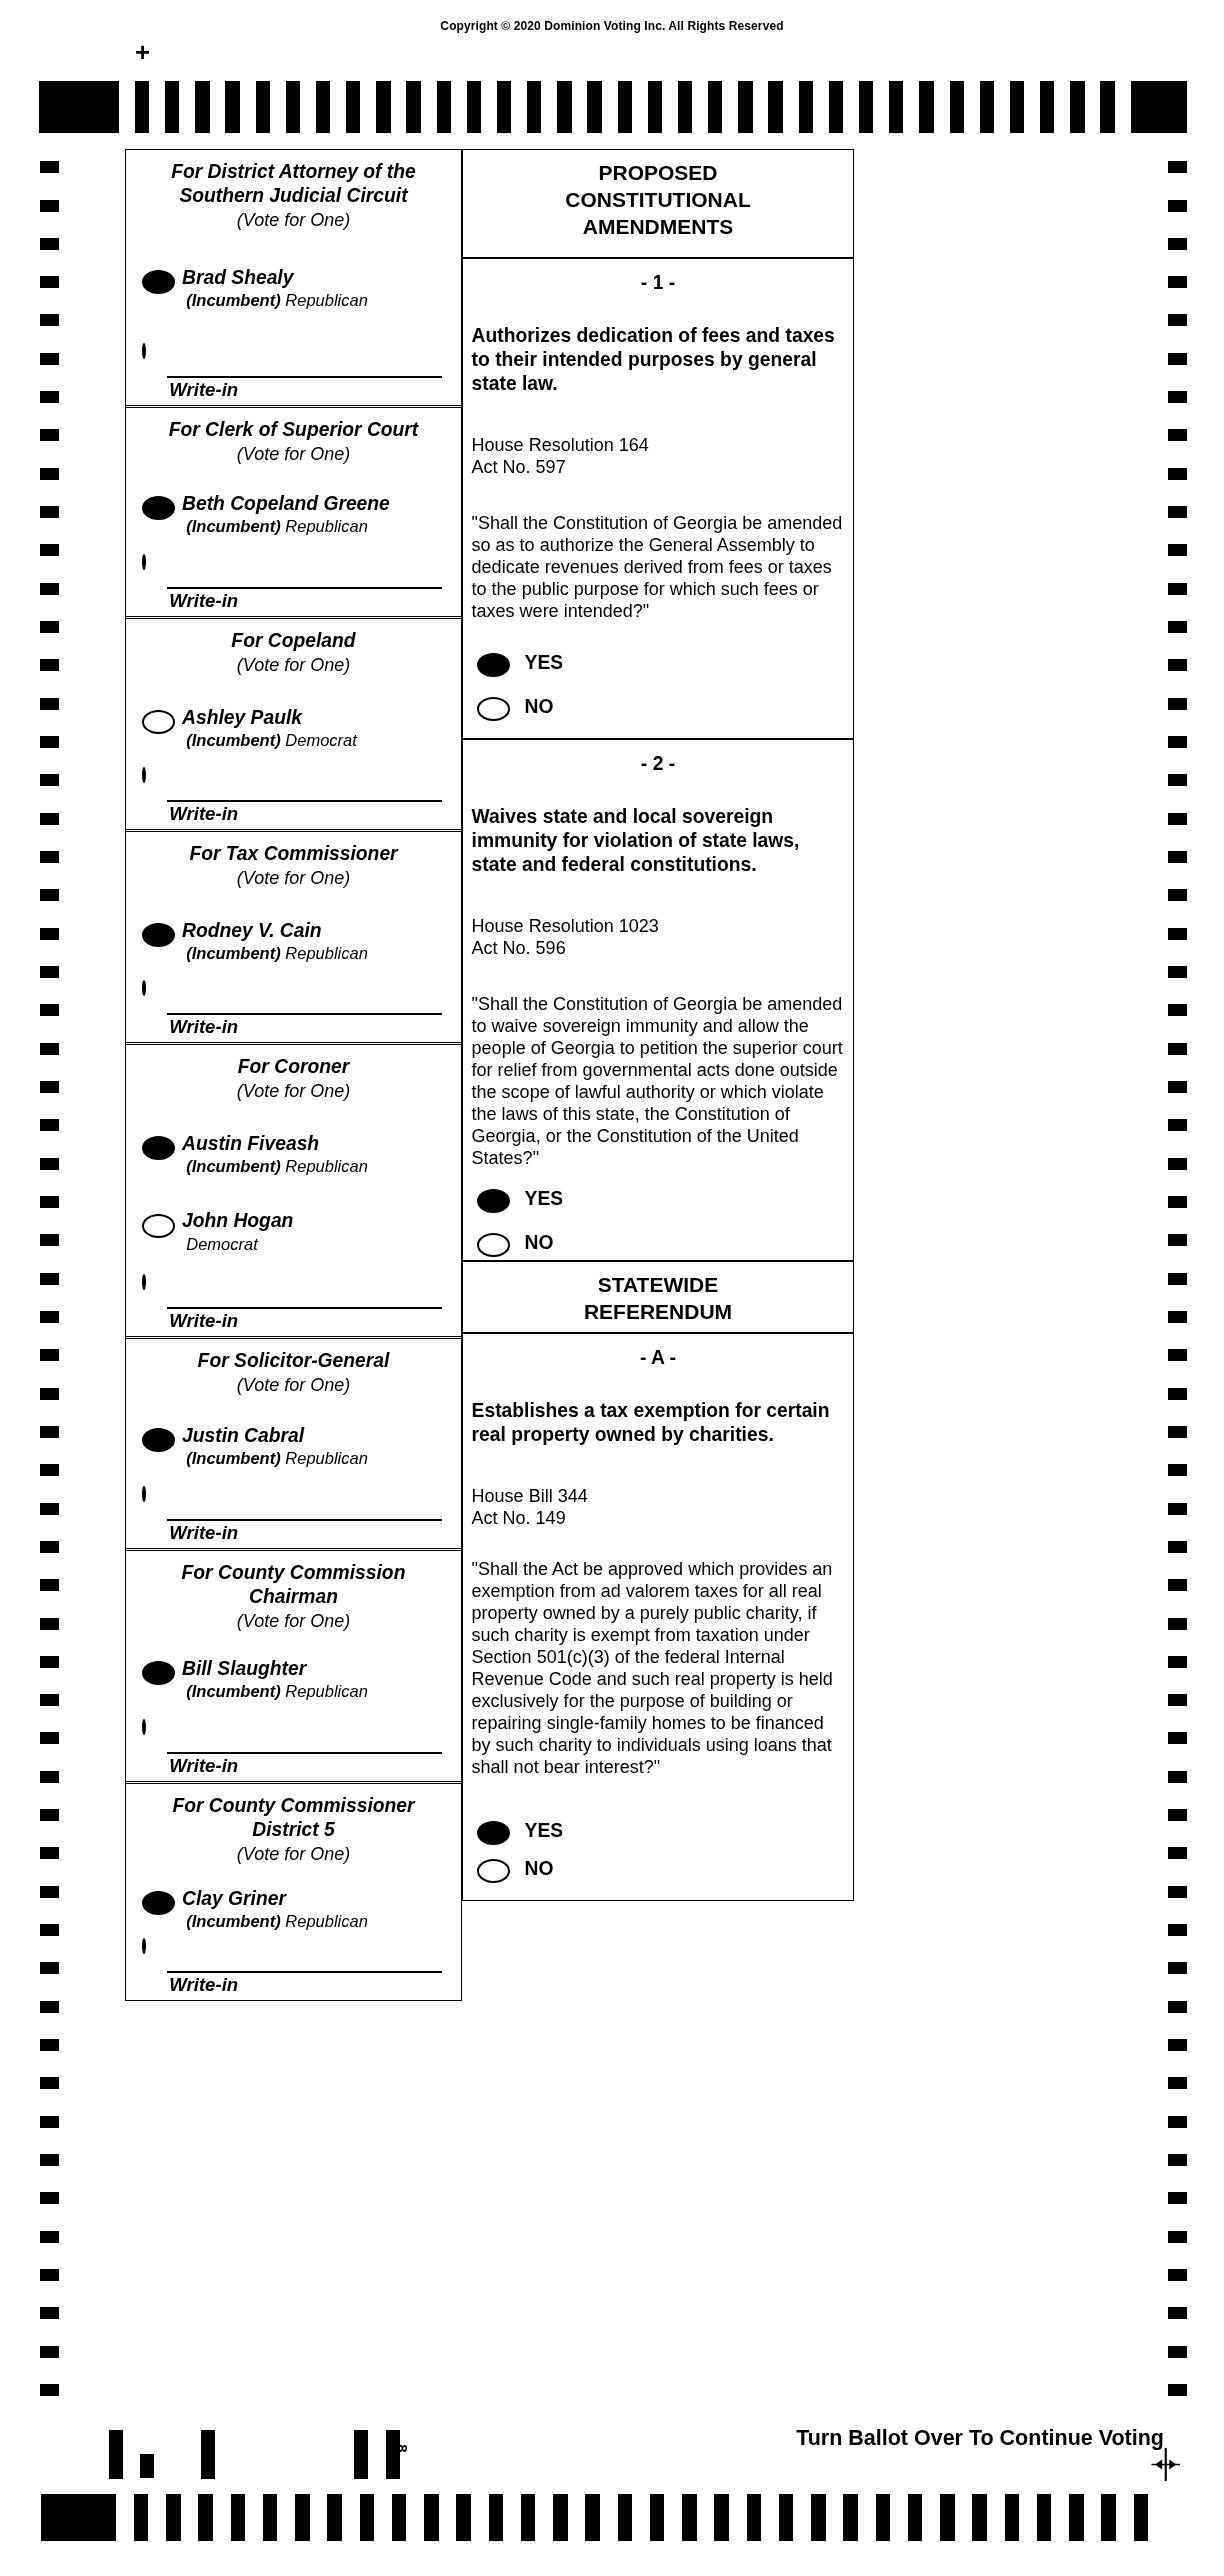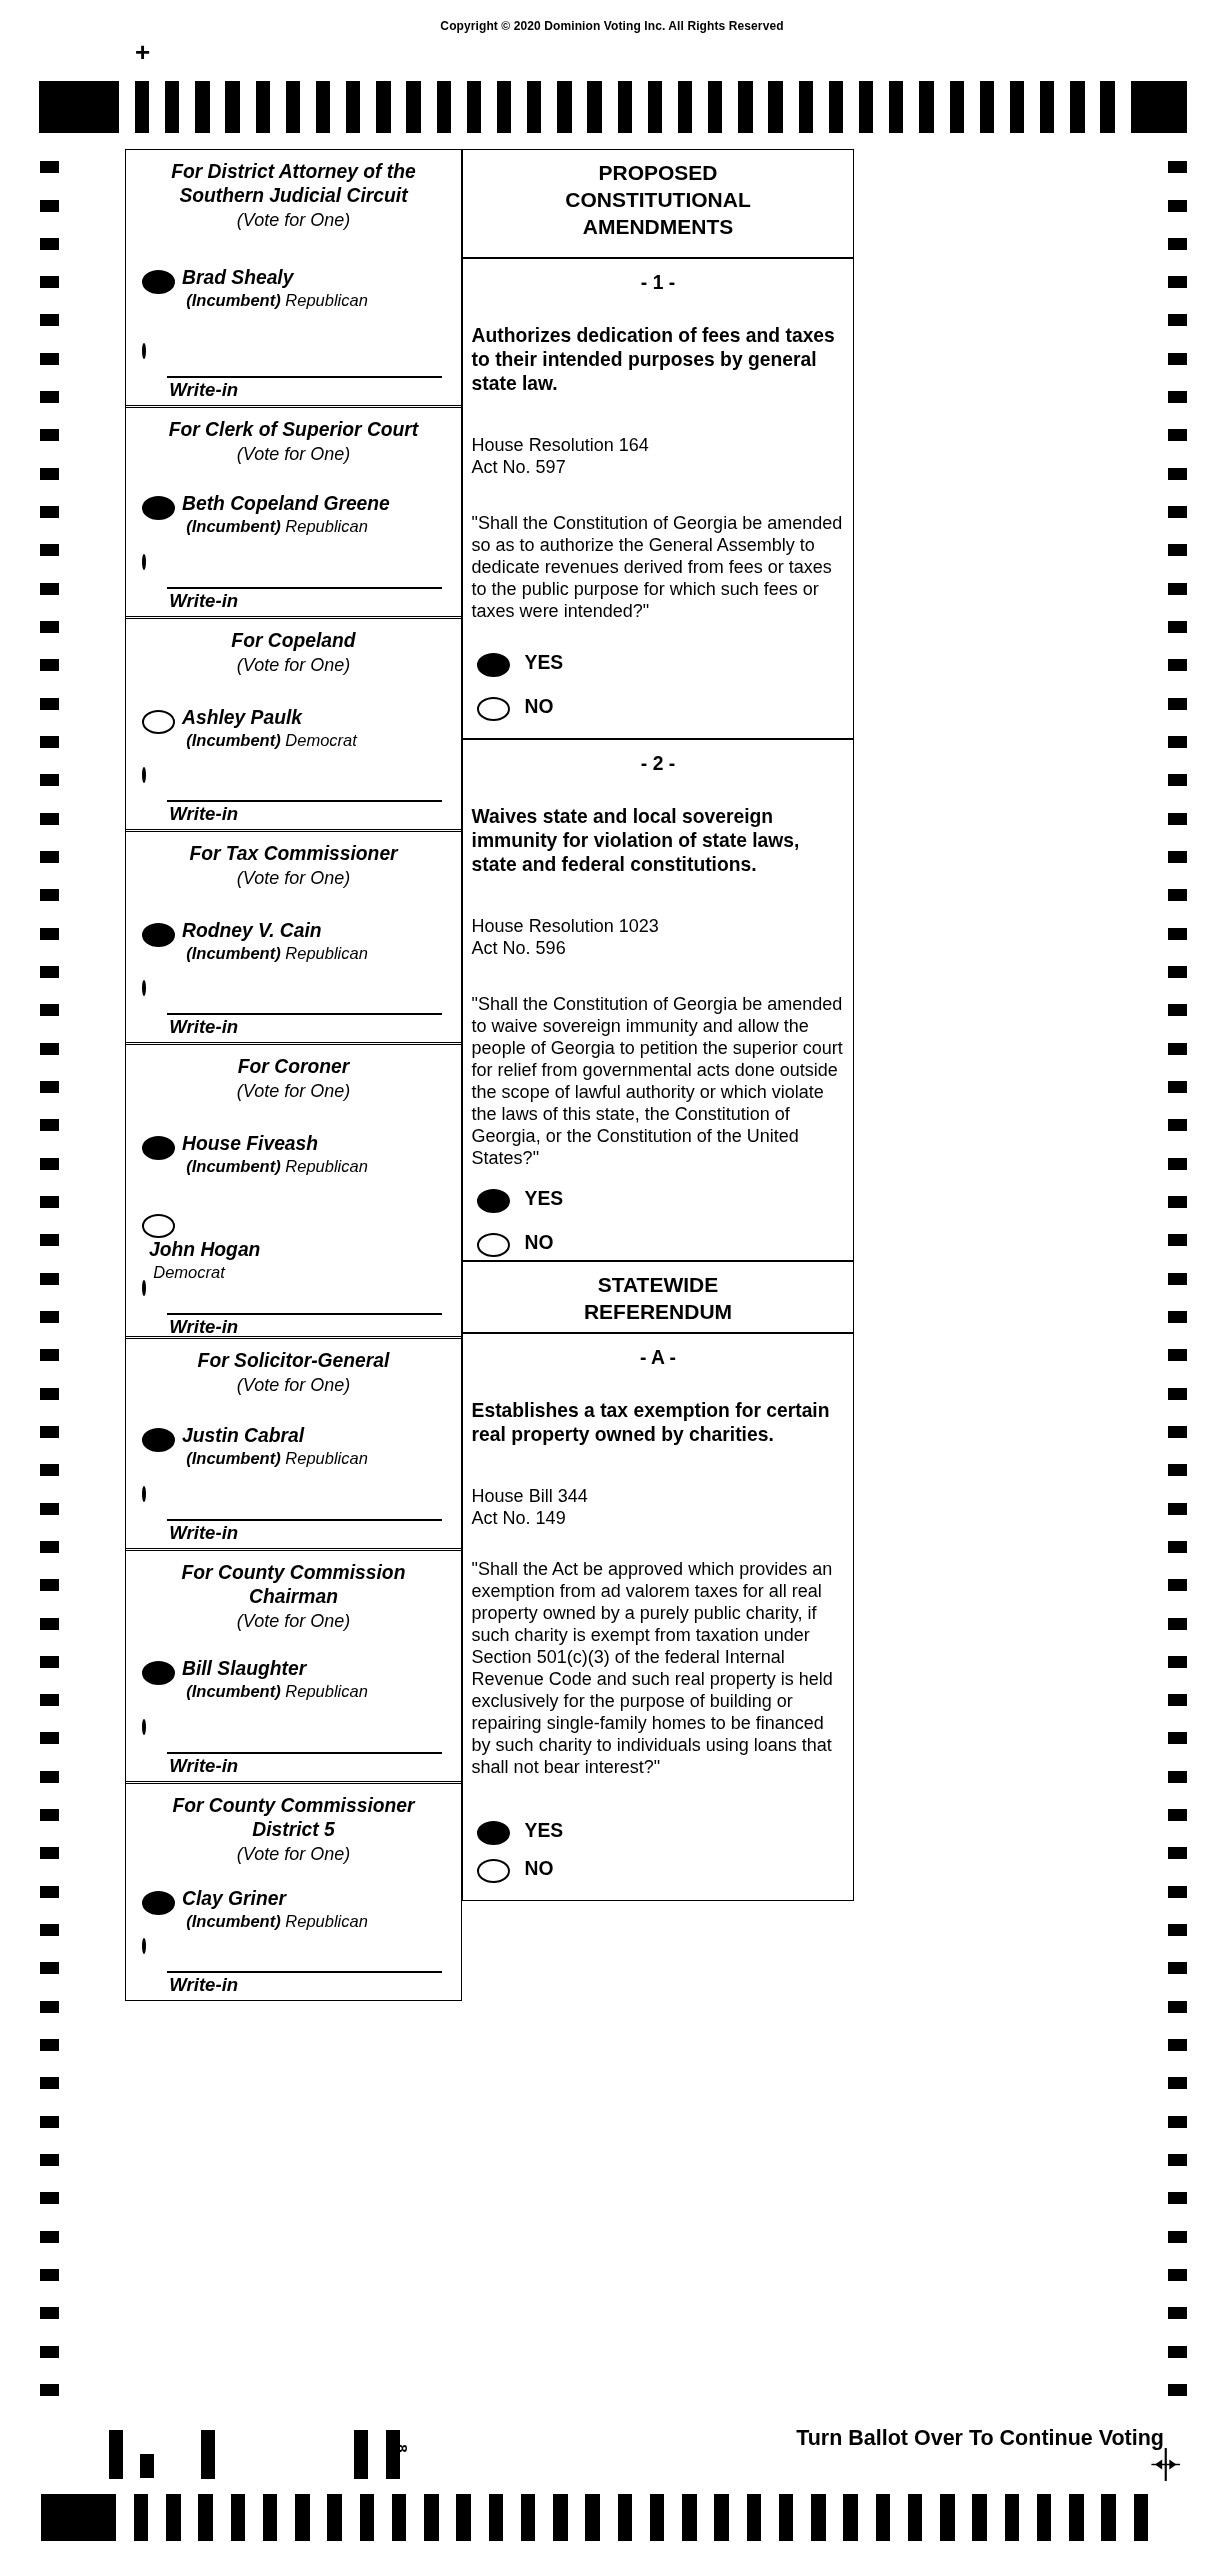--- a/index.html
+++ b/index.html
@@ -24,21 +24,21 @@
   .left-box{left:125px;top:149px;width:337px;font-style:italic;}
   .right-box{left:462px;top:149px;width:392px;}
 
   .contest{display:flex;flex-direction:column;box-sizing:border-box;padding:0 4.3px 4.3px 4.3px;}
   .contest + .contest{border-top:3.6px double #000;}
   .c-title{margin-top:10px;text-align:center;font-size:19.3px;font-weight:bold;
            line-height:23.6px;white-space:pre-line;}
   .c-vote{text-align:center;font-size:18px;line-height:23px;margin-top:1.4px;}
 
   .cand-row{display:flex;align-items:flex-start;padding-left:11.5px;margin-top:34px;}
-  .cand-row + .cand-row{margin-top:33px;flex-direction:column;}
+  .cand-row + .cand-row{margin-top:33px;}
   .oval{flex:0 0 auto;width:29px;height:20px;border:2.1px solid #000;border-radius:50%;
         background:#fff;margin-top:4.3px;}
   .oval.filled{background:#000;}
   .cand-text{margin-left:7.2px;}
   .cand-name{font-size:19.3px;font-weight:bold;line-height:23px;}
   .cand-party{font-size:16.5px;line-height:20px;margin-top:1.4px;padding-left:4.3px;}
   .cand-party .inc{font-weight:bold;}
 
   .writein-group{margin-top:auto;}
   .writein-group .oval{margin-left:11.5px;}
@@ -193,21 +193,21 @@
         <div class="writein-label">Write-in</div>
       </div>
     </div>
 
     <div class="contest" style="height:294px">
       <div class="c-title">For Coroner</div>
       <div class="c-vote">(Vote for One)</div>
       <div class="cand-row" style="margin-top:29px">
         <span class="oval filled"></span>
         <div class="cand-text">
-          <div class="cand-name">House Fiveash</div>
+          <div class="cand-name">Austin Fiveash</div>
           <div class="cand-party">
             <span class="inc">(Incumbent)</span>
             <span>Republican</span>
           </div>
         </div>
       </div>
       <div class="cand-row">
         <span class="oval"></span>
         <div class="cand-text">
           <div class="cand-name">John Hogan</div>

